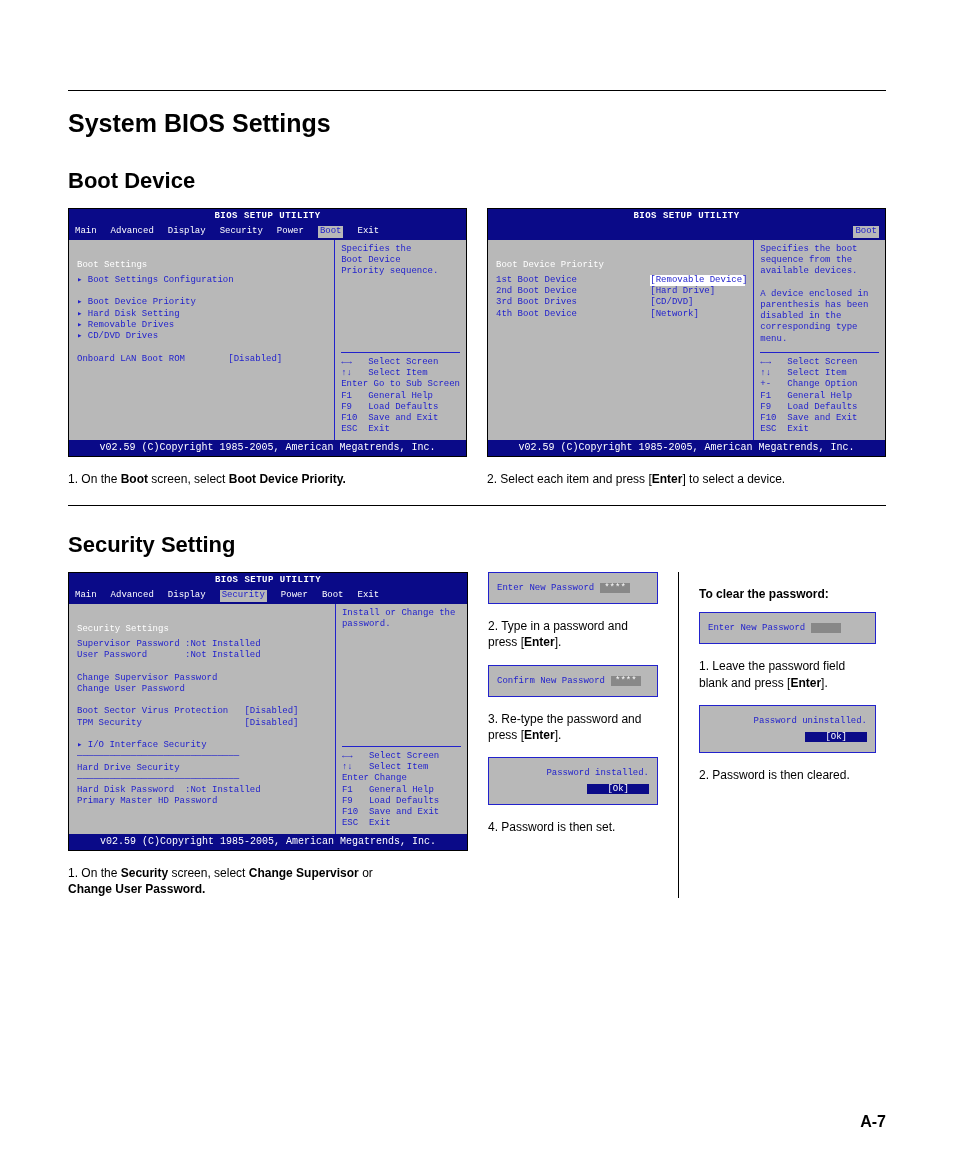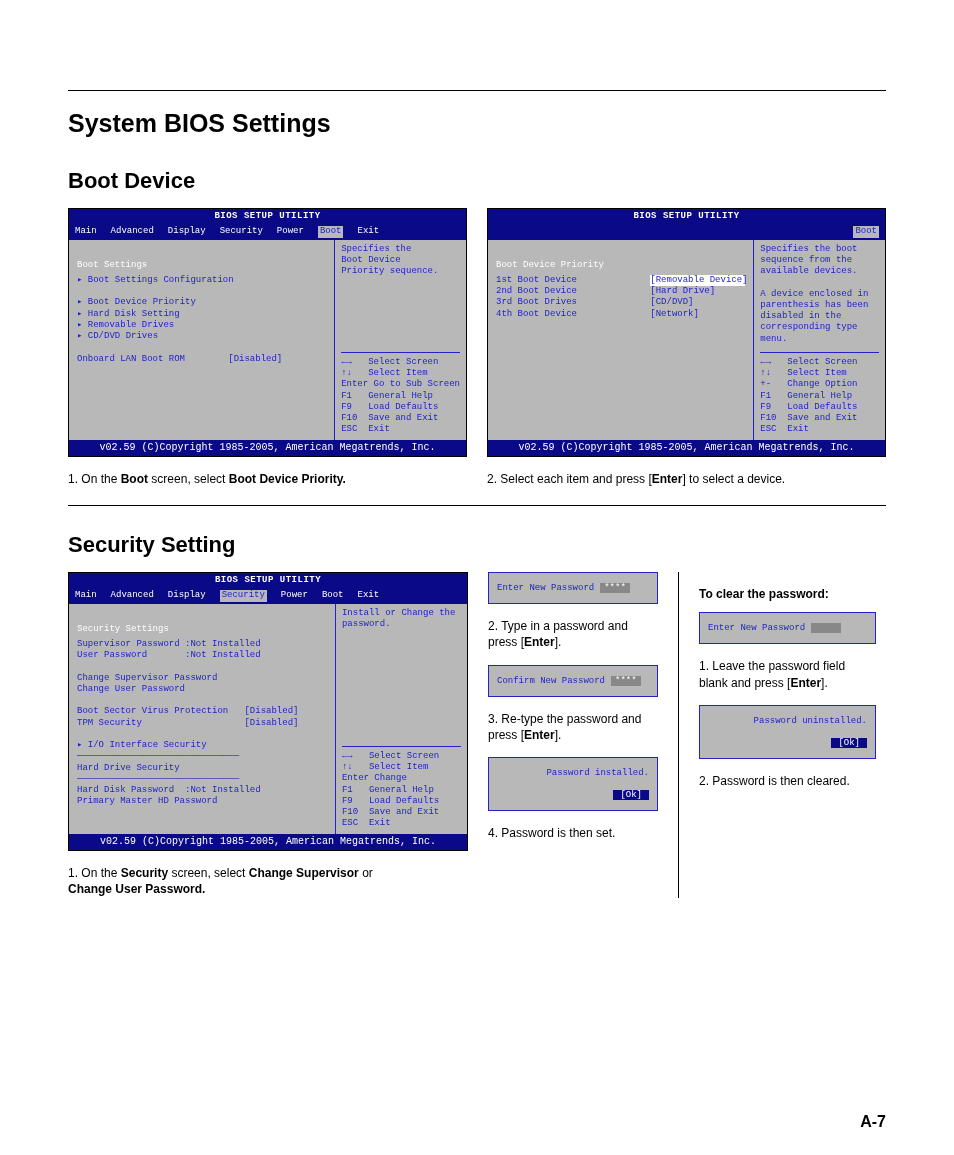--- a/index.html
+++ b/index.html
@@ -27,21 +27,21 @@
   .bios-sel { background:#fff; color:#2222cc; }
   .caption { font-size: 12px; margin-top: 14px; line-height:1.35; }
   .thin-hr { border:0; border-top:1px solid #000; margin: 18px 0 26px 0; }
   .sec-row { display:flex; gap:20px; }
   .sec-col-left { width: 400px; }
   .sec-col-mid { width: 170px; }
   .sec-col-right { width: 198px; border-left:1px solid #000; padding-left:20px; }
   .mini-box { border:1px solid #2222cc; background:#b8b8b8; font-family:"Courier New",monospace; font-size:9px; color:#2222cc; padding:10px 8px; margin-bottom:6px; text-align:left; }
   .mini-box .field { display:inline-block; background:#888; color:#fff; padding:0 4px; margin-left:6px; min-width:30px; }
   .mini-box.center { text-align:right; }
-  .mini-ok { background:#0a0a88; color:#fff; padding:0 7px; display:inline-block; margin-top:12px; }
+  .mini-ok { background:#0a0a88; color:#fff; padding:0 20px; display:inline-block; margin-top:6px; }
   .page-num { position:absolute; right:68px; bottom:24px; font-size:16px; font-weight:bold; }
   .pre { white-space:pre; }
   .row-kv { display:flex; }
   .row-kv .k { flex:1; }
   .row-kv .v { width:95px; }
 </style>
 </head>
 <body>
 
 <div class="page">

